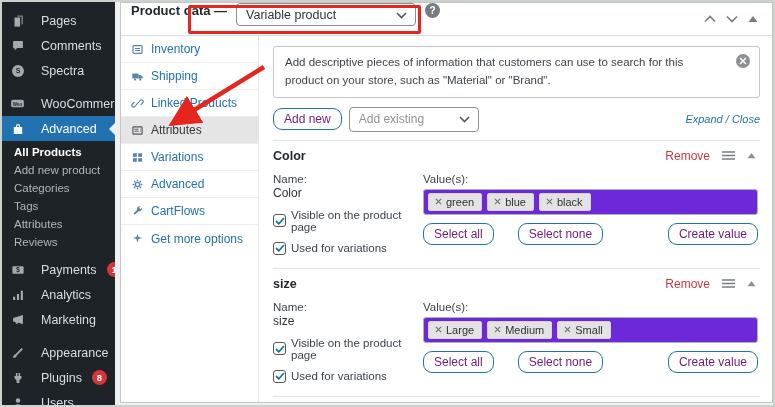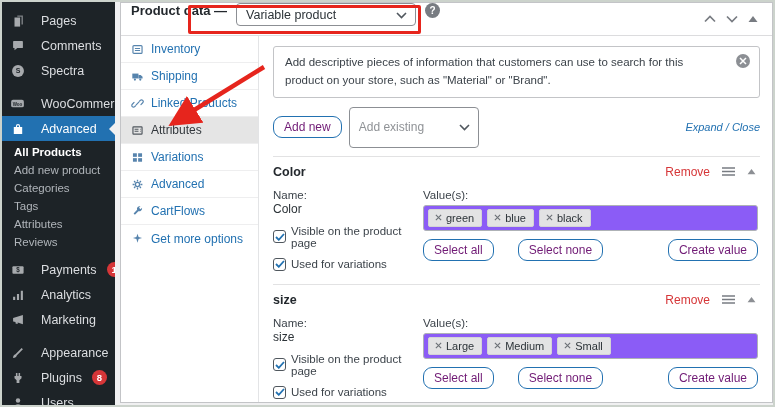--- a/index.html
+++ b/index.html
@@ -40,40 +40,40 @@
   .tab.active { background:#e5e5e5; color:#32373c; }
   .tab.active .ic { color:#50575e; opacity:1; }
 
   .content { flex:1; padding:10px 12px 0 14px; position:relative; overflow:hidden; }
   .notice { position:relative; border:1px solid #c3c4c7; border-radius:3px; padding:7px 36px 7px 11px; font-size:11.5px; line-height:1.55; color:#3c434a; margin-bottom:9px; background:#fff; }
   .notice-close { position:absolute; top:7px; right:9px; width:14px; height:14px; border-radius:50%; background:#8c8f94; display:flex; align-items:center; justify-content:center; cursor:pointer; }
 
   .toolbar { display:flex; align-items:center; gap:7px; margin-bottom:8px; }
   .btn { display:inline-flex; align-items:center; justify-content:center; background:#fff; border:1px solid #2271b1; color:#701a75; border-radius:9px; padding:3px 10px; font-size:12px; cursor:pointer; white-space:nowrap; }
   .btn.create { border-width:1.5px; }
-  .existing-select { width:130px; height:41px; color:#8f9296; font-size:12px; }
+  .existing-select { width:130px; height:25px; color:#8f9296; font-size:12px; }
   .link-group { margin-left:auto; font-size:11px; font-style:italic; color:#2271b1; white-space:nowrap; }
   .link-group span { cursor:pointer; }
   .link-sep { color:#2271b1; cursor:default !important; }
 
   .attr-section { border-top:1px solid #e2e2e3; }
   .attr-head { display:flex; align-items:center; height:30px; }
   .attr-name { font-weight:bold; color:#23282d; font-size:12.5px; }
   .attr-head-right { margin-left:auto; display:flex; align-items:center; gap:12px; padding-right:4px; }
   .remove-link { color:#d63638; font-size:12px; cursor:pointer; }
   .drag-handle { color:#787c82; cursor:grab; display:flex; }
   .collapse-tri { color:#8c8f94; cursor:pointer; display:flex; }
 
   .attr-body { display:flex; gap:14px; padding:2px 0 13px; }
   .attr-left { width:136px; flex:0 0 136px; font-size:11.5px; }
   .attr-left .fieldname { margin-top:1px; color:#2c3338; font-size:12px; }
   .chk-row { display:flex; align-items:center; gap:5px; margin-top:9px; cursor:pointer; }
   .checkbox { width:13px; height:13px; border:1px solid #50575e; border-radius:3px; background:#fff; display:flex; align-items:center; justify-content:center; flex:0 0 13px; }
   .attr-right { flex:1; font-size:11.5px; padding-right:2px; }
-  .chipbox { border:1px solid #aeb2b6; border-radius:3px; background:#8b5cf6; min-height:26px; margin:4px 0 8px; padding:3px 4px; display:flex; align-items:flex-end; gap:5px; }
+  .chipbox { border:1px solid #aeb2b6; border-radius:3px; background:#6d28d9; min-height:26px; margin:4px 0 8px; padding:3px 4px; display:flex; align-items:flex-end; gap:5px; }
   .chip { display:inline-flex; align-items:center; gap:4px; background:#e3e3e4; border:1px solid #d4d4d5; border-radius:2px; padding:2px 7px 2px 6px; font-size:11px; color:#2c3338; cursor:default; }
   .chip .x { display:flex; cursor:pointer; }
   .attr-buttons { display:flex; gap:24px; align-items:center; }
   .ml-auto { margin-left:auto; }
 
   .save-row { border-top:1px solid #e2e2e3; padding:10px 0 10px; display:flex; align-items:center; }
 
   
   .anno-rect { position:absolute; left:186px; top:3px; width:233px; height:29px; border:3px solid #e6251d; border-radius:2px; pointer-events:none; z-index:50; }
   .anno-arrow { position:absolute; left:150px; top:44px; pointer-events:none; z-index:50; }

